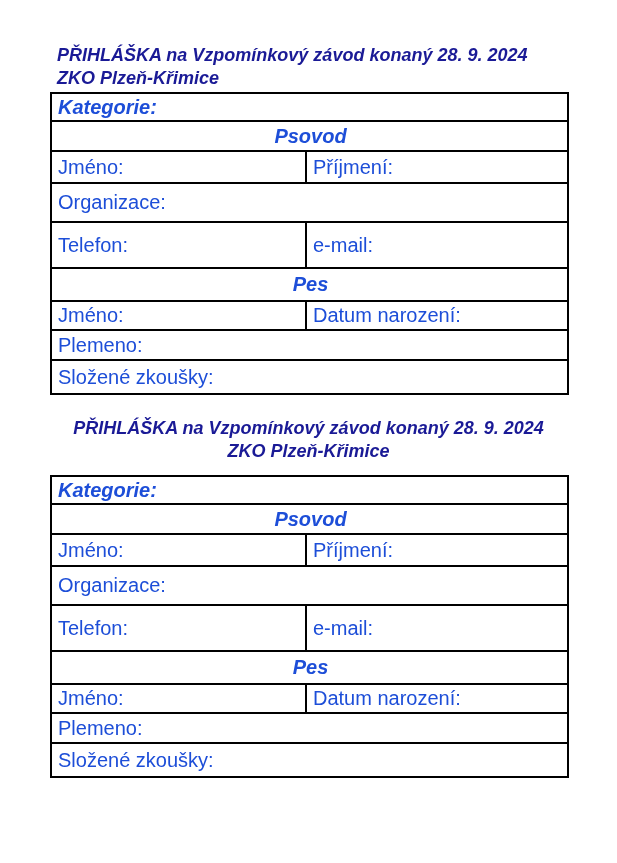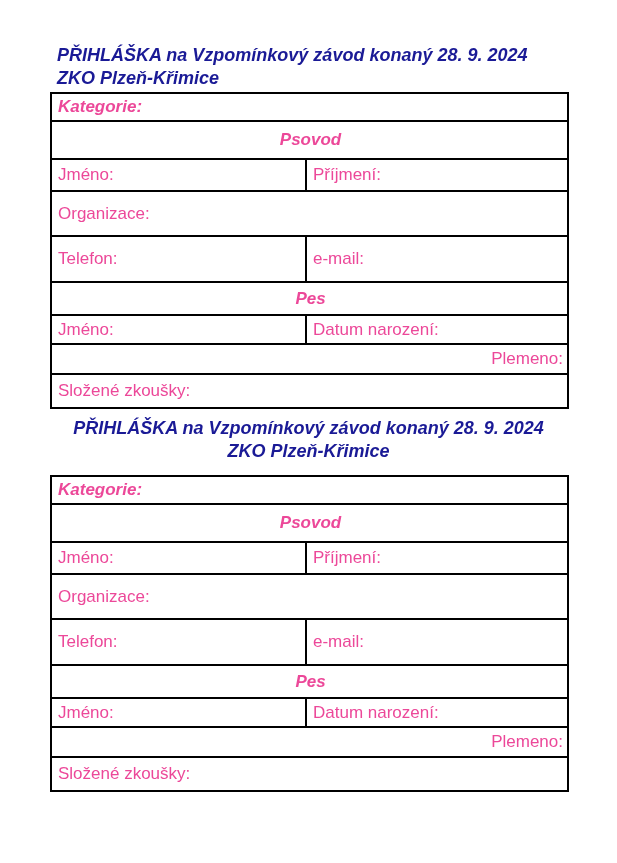--- a/index.html
+++ b/index.html
@@ -35,36 +35,36 @@
     left: 50px;
     width: 517px;
     border-collapse: collapse;
     table-layout: fixed;
   }
   .table-1 { top: 92px; }
   .table-2 { top: 475px; }
   .reg-table td {
     border: 2px solid #000000;
     padding: 0 4px 0 6px;
-    font-size: 17px;
-    color: #ec4899;
+    font-size: 20px;
+    color: #1d4ed8;
     vertical-align: middle;
     overflow: hidden;
     white-space: nowrap;
   }
   .reg-table col.c1 { width: 255px; }
   .reg-table col.c2 { width: 262px; }
   .row-kategorie   { height: 28px; }
-  .row-section-1   { height: 38px; }
+  .row-section-1   { height: 30px; }
   .row-name        { height: 32px; }
-  .row-org         { height: 45px; }
+  .row-org         { height: 39px; }
   .row-contact     { height: 46px; }
   .row-section-2   { height: 33px; border-radius: 7px; }
   .row-dogname     { height: 29px; }
-  .row-breed       { height: 30px; text-align: right; }
+  .row-breed       { height: 30px; }
   .row-exams       { height: 34px; }
   .cell-bold-italic {
     font-weight: bold;
     font-style: italic;
   }
   .cell-section-header {
     font-weight: bold;
     font-style: italic;
     text-align: center;
   }

